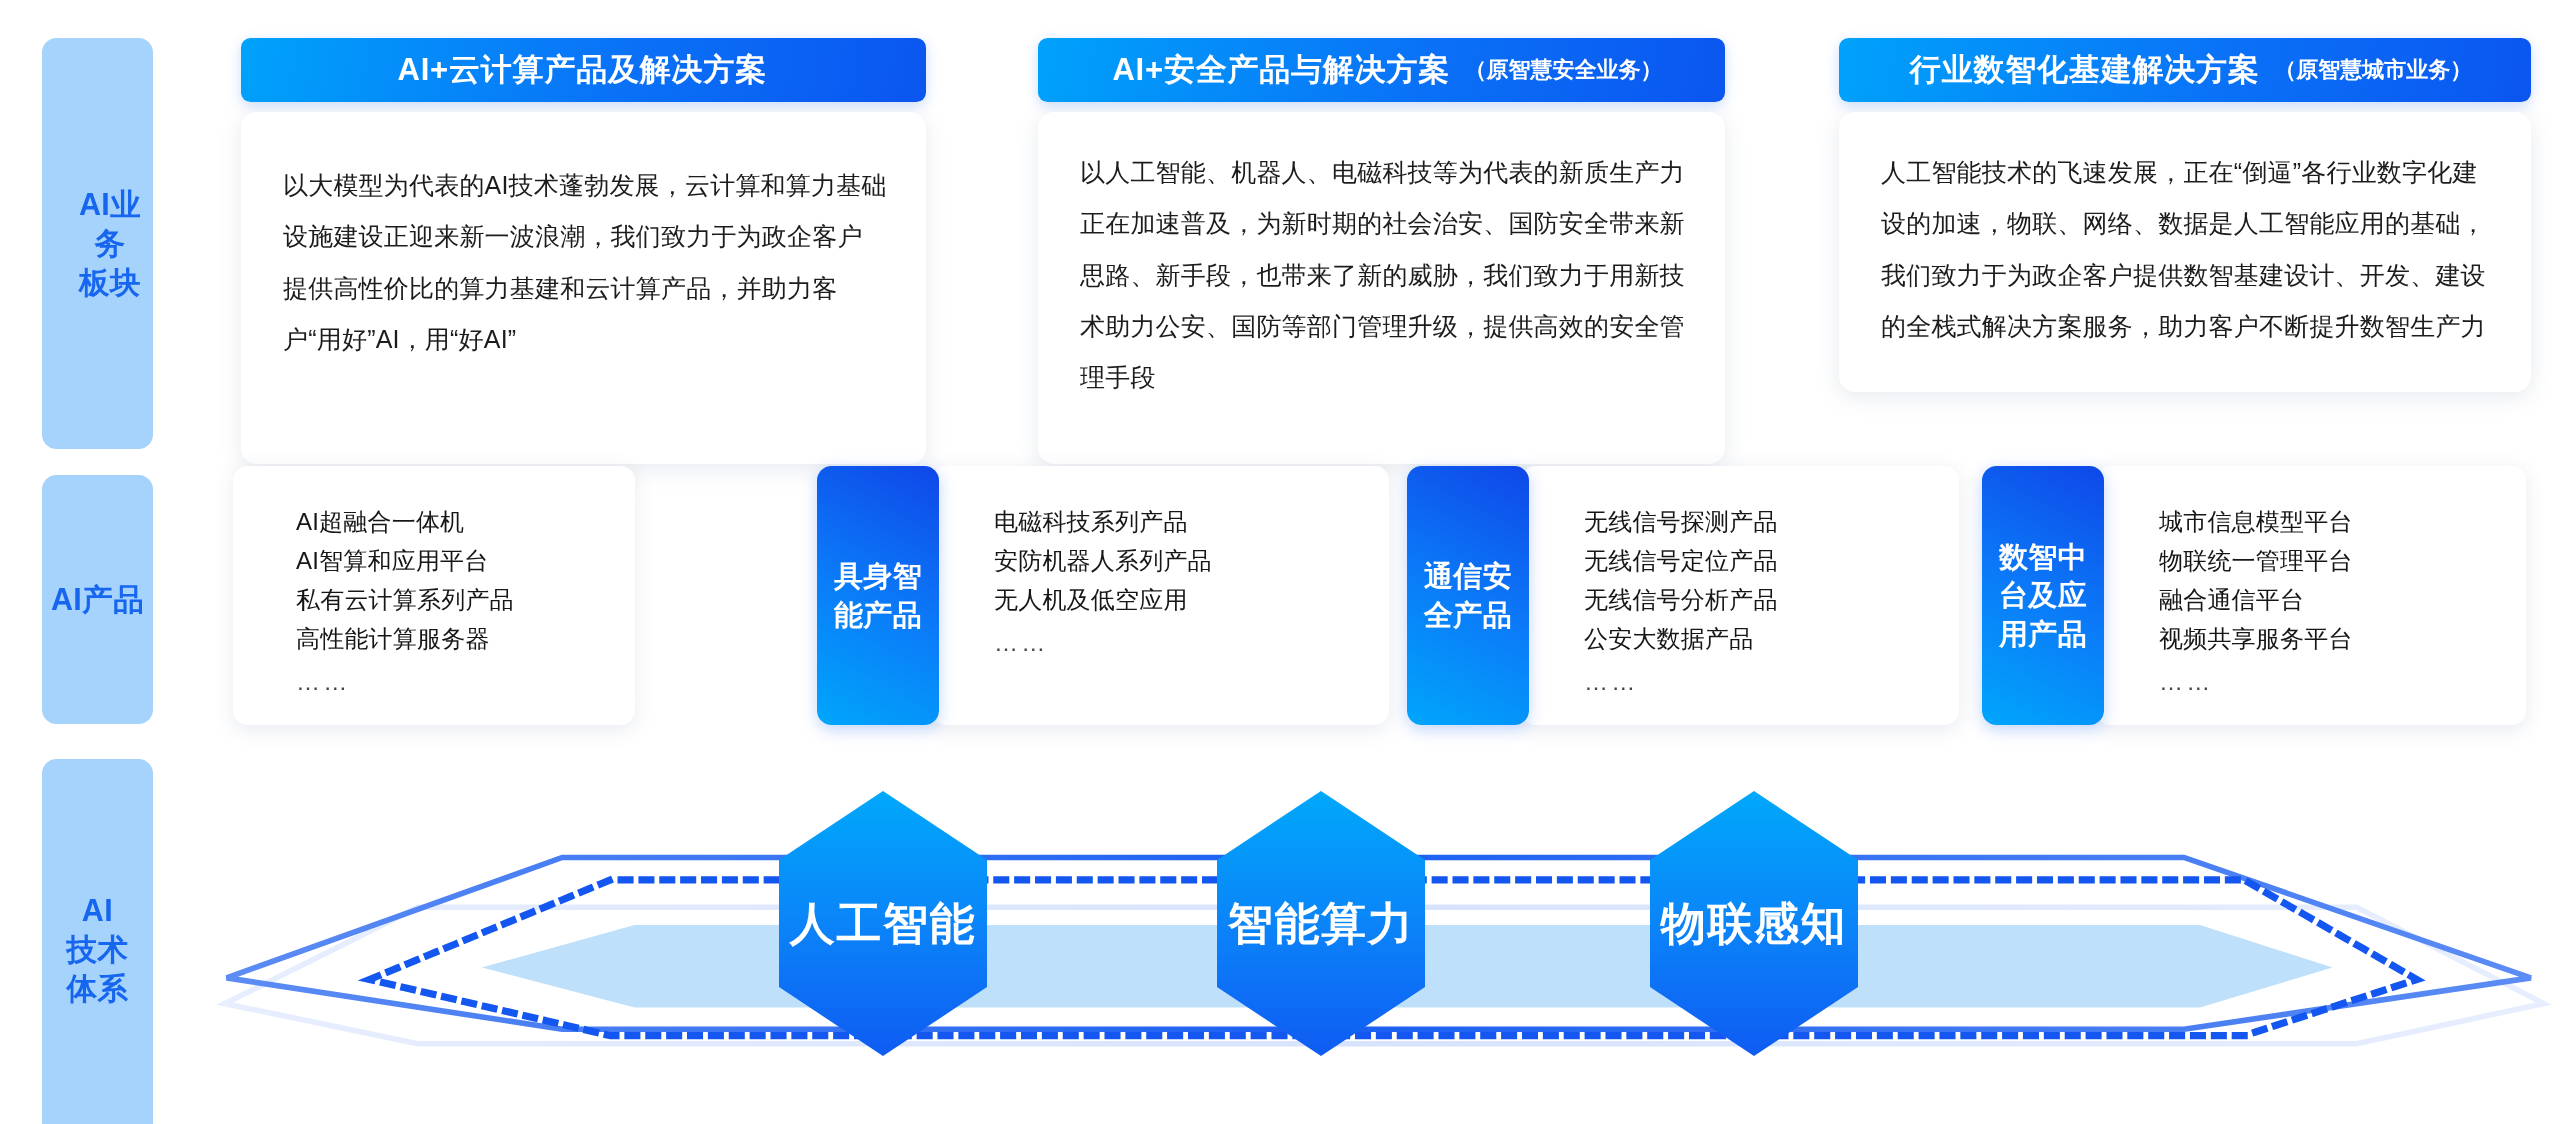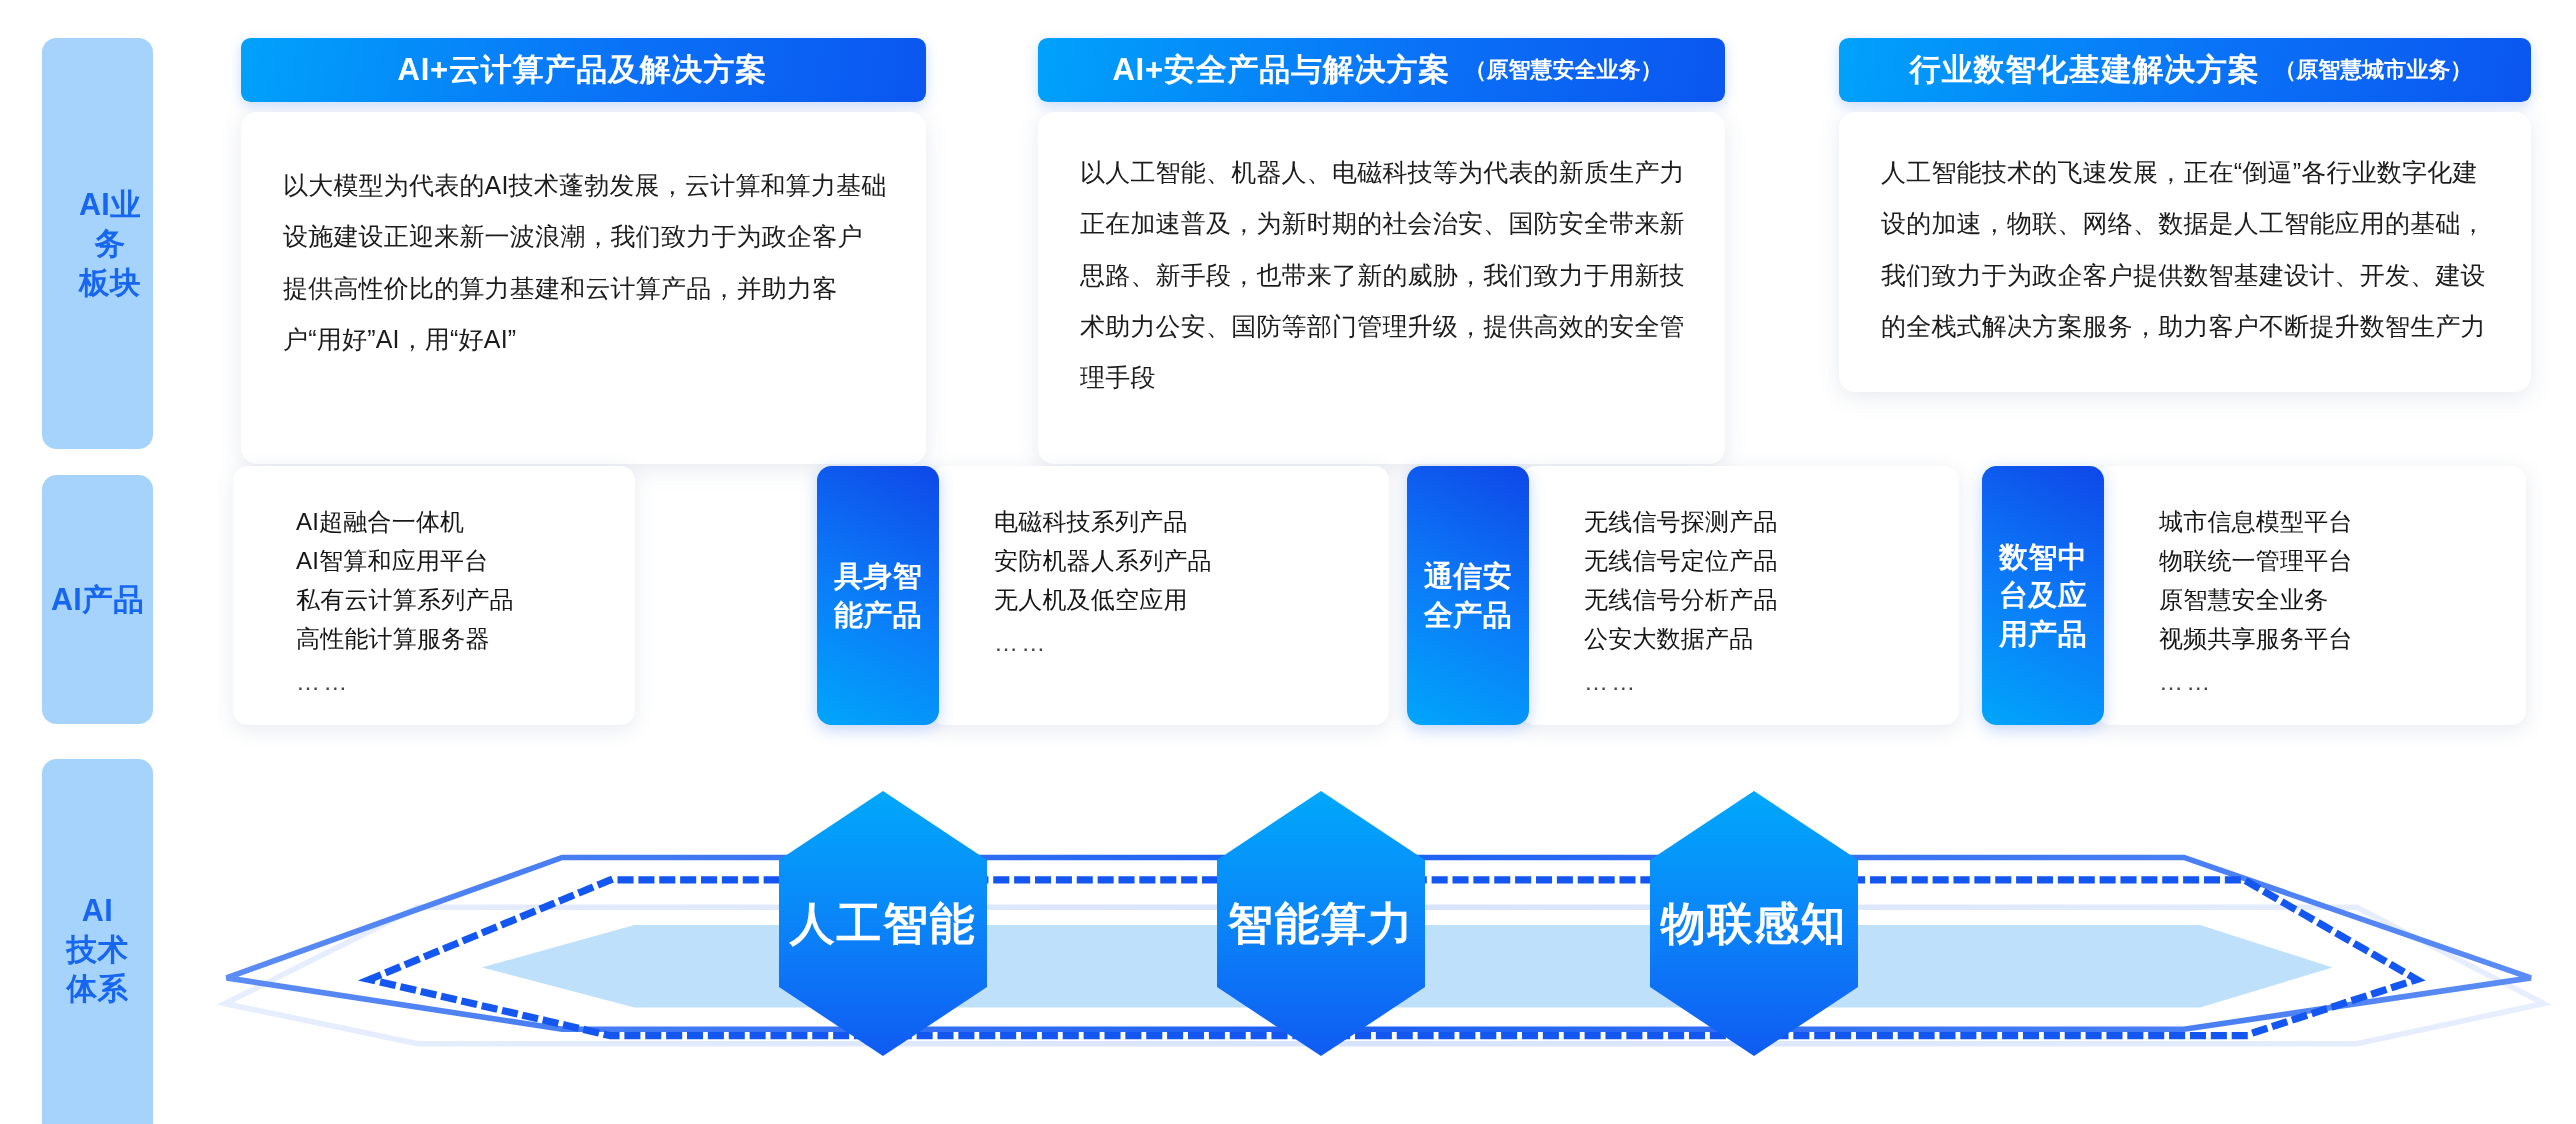--- a/index.html
+++ b/index.html
@@ -203,21 +203,21 @@
 
   <div class="prod" id="prod-3">
     <div class="prod-tab">
       <span class="tabtxt" style="white-space:pre-line">数智中
 台及应
 用产品</span>
     </div>
     <div class="prod-card">
       <div class="li">城市信息模型平台</div>
       <div class="li">物联统一管理平台</div>
-      <div class="li">原智慧安全业务</div>
+      <div class="li">融合通信平台</div>
       <div class="li">视频共享服务平台</div>
       <div class="ellipsis">……</div>
     </div>
   </div>
 
   <svg width="2576" height="1124" style="position:absolute;left:0;top:0;pointer-events:none" viewBox="0 0 3208 1400">
     <defs>
       <linearGradient id="gradOuter" x1="0" y1="0" x2="1" y2="0">
         <stop offset="0%" stop-color="#5C8CF4"></stop>
         <stop offset="48%" stop-color="#1A5EF1"></stop>

